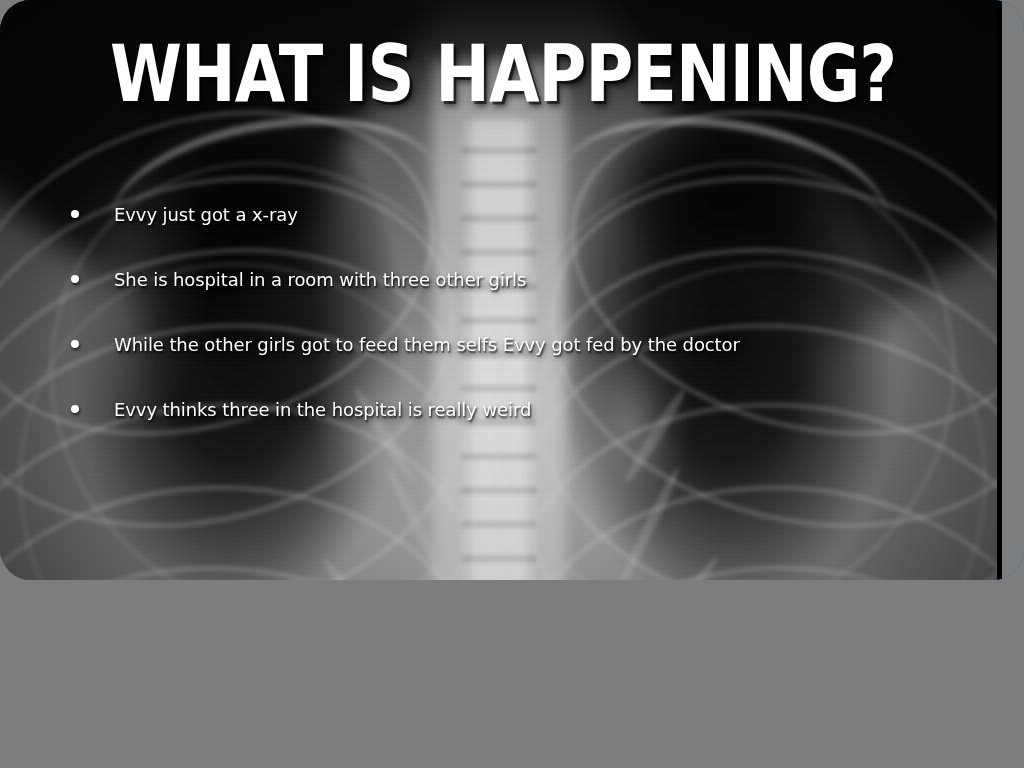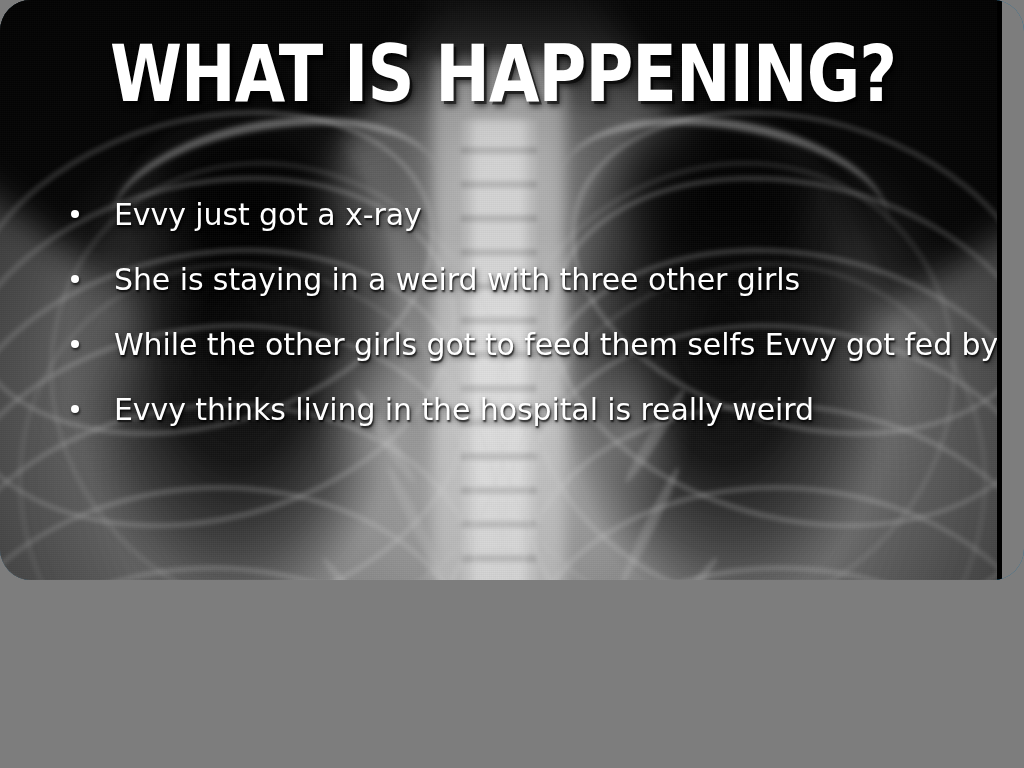--- a/index.html
+++ b/index.html
@@ -307,21 +307,21 @@
     margin: 0;
     padding: 0;
     list-style: none;
   }
   .bullet-item {
     position: relative;
     display: block;
     height: 65px;
     padding-left: 52px;
     font-family: "DejaVu Sans", sans-serif;
-    font-size: 30px;
+    font-size: 18px;
     line-height: 36px;
     font-weight: 400;
     color: #ffffff;
     white-space: nowrap;
     letter-spacing: -0.1px;
     text-shadow:
        1px 2px 2px rgba(0,0,0,0.80),
        2px 3px 6px rgba(0,0,0,0.55);
   }
   .bullet-marker {
@@ -412,26 +412,26 @@
 
     <h1 class="slide-title">WHAT IS HAPPENING?</h1>
 
     <ul class="bullet-list">
       <li class="bullet-item">
         <span class="bullet-marker"></span>
         <span class="bullet-text">Evvy just got a x-ray</span>
       </li>
       <li class="bullet-item">
         <span class="bullet-marker"></span>
-        <span class="bullet-text">She is staying in a weird with three other girls</span>
+        <span class="bullet-text">She is hospital in a room with three other girls</span>
       </li>
       <li class="bullet-item">
         <span class="bullet-marker"></span>
         <span class="bullet-text">While the other girls got to feed them selfs Evvy got fed by the doctor</span>
       </li>
       <li class="bullet-item">
         <span class="bullet-marker"></span>
-        <span class="bullet-text">Evvy thinks living in the hospital is really weird</span>
+        <span class="bullet-text">Evvy thinks three in the hospital is really weird</span>
       </li>
     </ul>
 
   </div>
 </div>
 
 </body></html>

